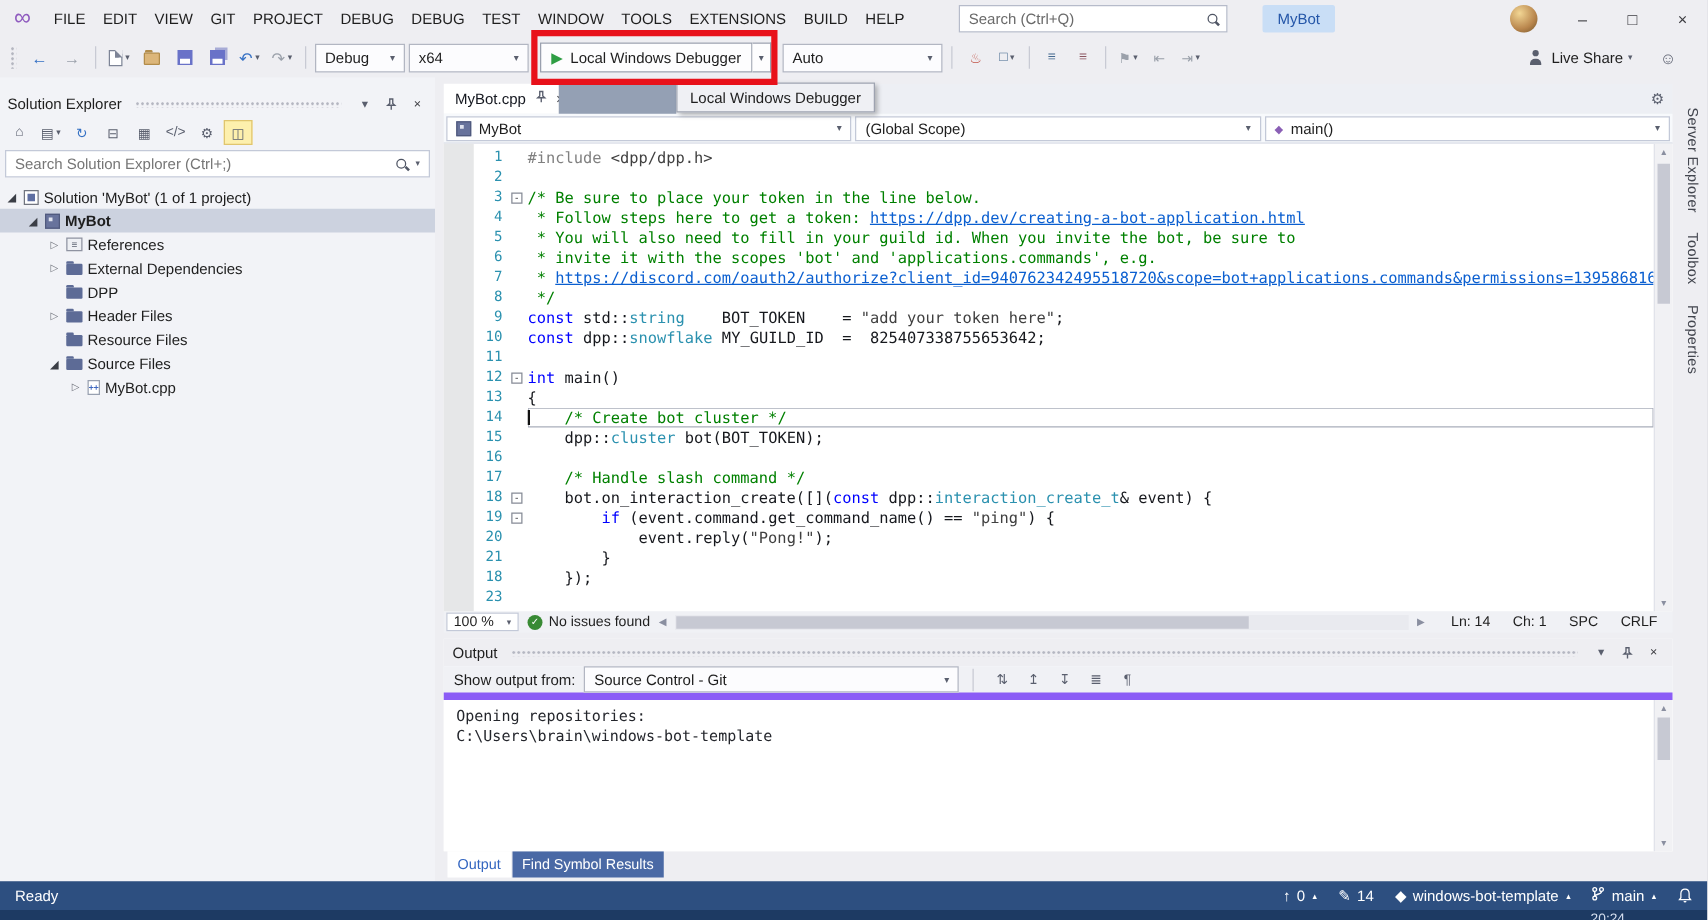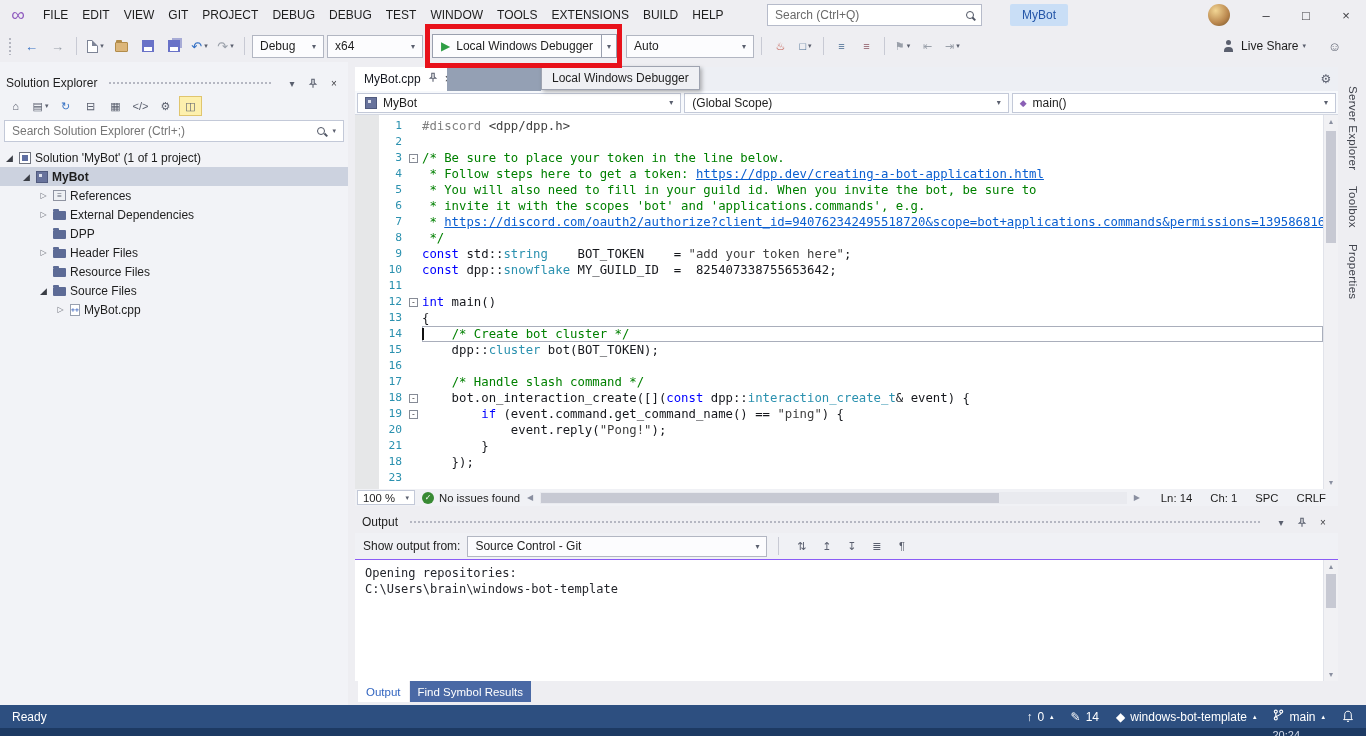--- a/index.html
+++ b/index.html
@@ -108,21 +108,21 @@
   .zoom-dd{width:58px;height:15px;background:#fff;border:1px solid #c3c9d8;display:flex;align-items:center;justify-content:space-between;padding:0 5px;flex-shrink:0}
   .issues{display:flex;align-items:center;gap:5px;white-space:nowrap}
   .chk{width:12px;height:12px;border-radius:50%;background:#388a34;font-size:8px;display:flex;align-items:center;justify-content:center;flex-shrink:0}
   .hs-arrow{font-size:8px;color:#7e8292}
   .hscroll{flex:1;height:12px;background:#e9eaef;position:relative}
   .hthumb{position:absolute;left:1px;top:1px;bottom:1px;width:78%;background:#c7c9d3}
   .stats{display:flex;gap:18px;margin:0 10px 0 14px;white-space:nowrap}
   .splitter{height:5px}
   .output-panel{height:170px;display:flex;flex-direction:column;background:#fff}
   .op-head{height:22px;background:#eeeef2;display:flex;align-items:center;gap:5px;padding:0 7px}
-  .otoolbar{height:27px;background:#f0f1f5;display:flex;align-items:center;gap:7px;padding:0 8px;border-bottom:1px solid #8b5cf6;white-space:nowrap}
+  .otoolbar{height:27px;background:#f0f1f5;display:flex;align-items:center;gap:7px;padding:0 8px;border-bottom:6px solid #8b5cf6;white-space:nowrap}
   .out-combo{width:300px;height:21px}
   .oticons{display:flex;align-items:center;gap:2px}
   .ocontent{flex:1;position:relative;background:#fff;min-height:0}
   .olines{position:absolute;left:0;top:0;right:15px;bottom:0;padding:5px 10px;overflow:hidden}
   .out-line{font:12px/16px "DejaVu Sans Mono",monospace;white-space:pre;color:#24262c}
 
   
   .rstrip{width:26px;display:flex;flex-direction:column;align-items:center;padding-top:24px;gap:16px}
   .vtab{writing-mode:vertical-rl;font-size:11.5px;color:#42454e;letter-spacing:.3px;white-space:nowrap}
 
@@ -382,21 +382,21 @@
           <span>main()</span>
           <span class="nav-caret">▾</span>
         </div>
       </div>
       <div class="code-wrap">
         <div class="code">
             <div class="cl">
               <span class="cl-margin"></span>
               <span class="cl-num">1</span>
               <span class="cl-fold"></span>
-              <span class="cl-text"><span class="tk-pp">#discord </span><span class="tk-str">&lt;dpp/dpp.h&gt;</span></span>
+              <span class="cl-text"><span class="tk-pp">#include </span><span class="tk-str">&lt;dpp/dpp.h&gt;</span></span>
             </div>
             <div class="cl">
               <span class="cl-margin"></span>
               <span class="cl-num">2</span>
               <span class="cl-fold"></span>
               <span class="cl-text"></span>
             </div>
             <div class="cl">
               <span class="cl-margin"></span>
               <span class="cl-num">3</span>

